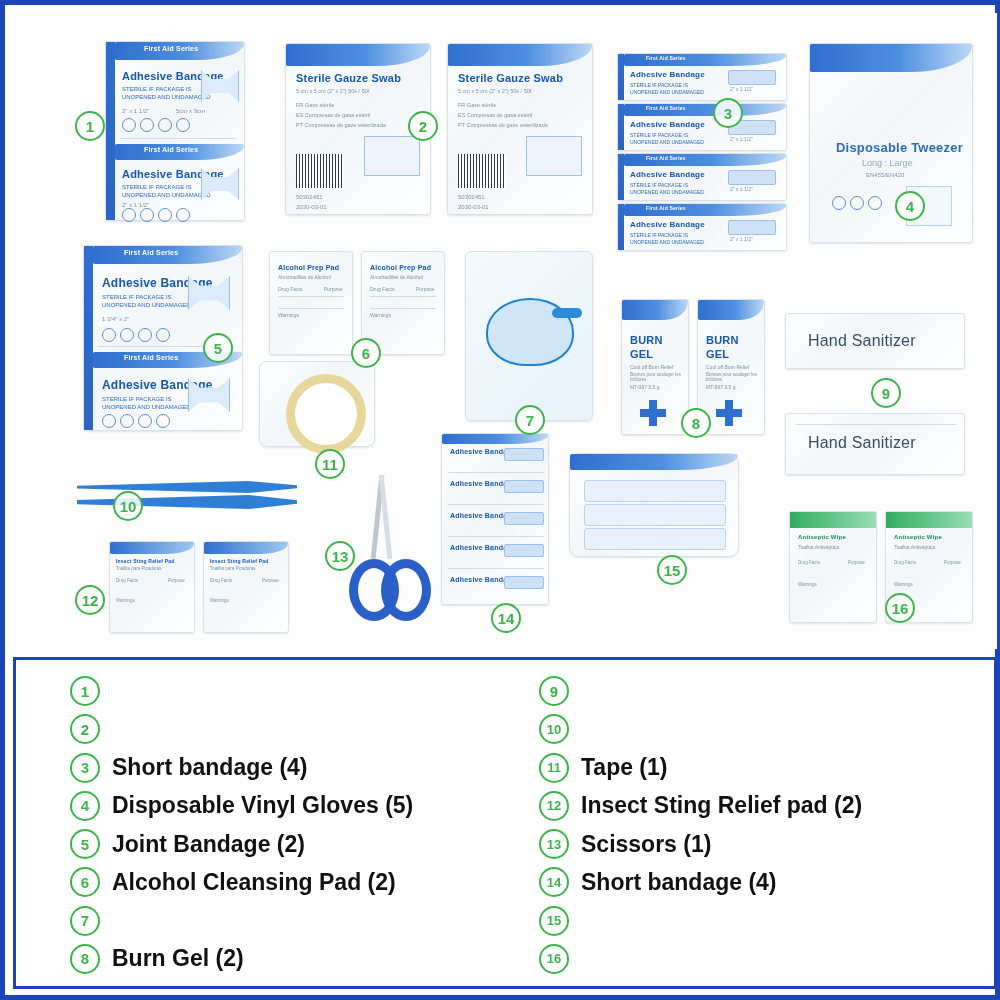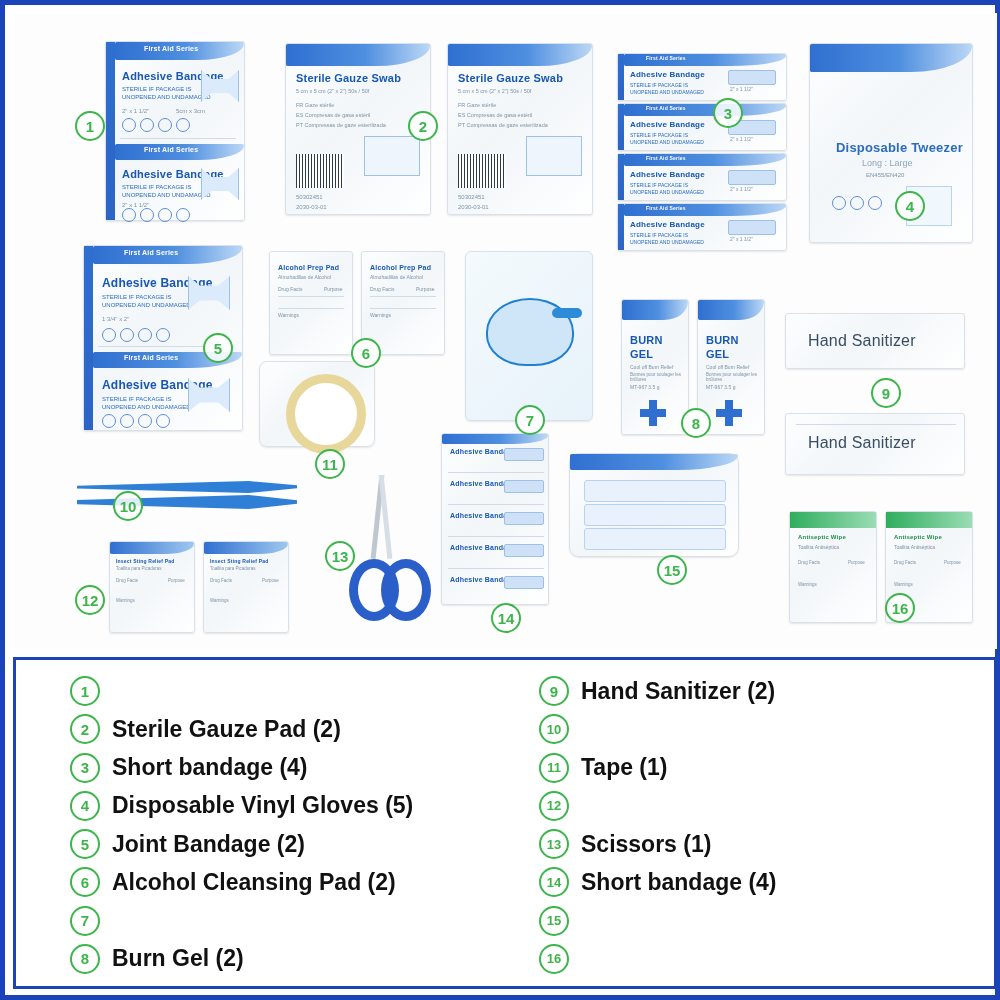--- a/index.html
+++ b/index.html
@@ -390,21 +390,20 @@
   </div>
 
   <div class="legend">
     <div class="legend-cols">
       <div class="legend-col left">
         <div class="legend-item">
           <div class="legend-num">1</div>
         </div>
         <div class="legend-item">
           <div class="legend-num">2</div>
-          <div class="legend-label">Sterile Gauze Pad (2)</div>
         </div>
         <div class="legend-item">
           <div class="legend-num">3</div>
           <div class="legend-label">Short bandage (4)</div>
         </div>
         <div class="legend-item">
           <div class="legend-num">4</div>
           <div class="legend-label">Disposable Vinyl Gloves (5)</div>
         </div>
         <div class="legend-item">
@@ -419,31 +418,31 @@
           <div class="legend-num">7</div>
         </div>
         <div class="legend-item">
           <div class="legend-num">8</div>
           <div class="legend-label">Burn Gel (2)</div>
         </div>
       </div>
       <div class="legend-col right">
         <div class="legend-item">
           <div class="legend-num">9</div>
-          <div class="legend-label">Hand Sanitizer (2)</div>
         </div>
         <div class="legend-item">
           <div class="legend-num" style="font-size:13px;">10</div>
         </div>
         <div class="legend-item">
           <div class="legend-num" style="font-size:13px;">11</div>
           <div class="legend-label">Tape (1)</div>
         </div>
         <div class="legend-item">
           <div class="legend-num" style="font-size:13px;">12</div>
+          <div class="legend-label">Insect Sting Relief pad (2)</div>
         </div>
         <div class="legend-item">
           <div class="legend-num" style="font-size:13px;">13</div>
           <div class="legend-label">Scissors (1)</div>
         </div>
         <div class="legend-item">
           <div class="legend-num" style="font-size:13px;">14</div>
           <div class="legend-label">Short bandage (4)</div>
         </div>
         <div class="legend-item">

